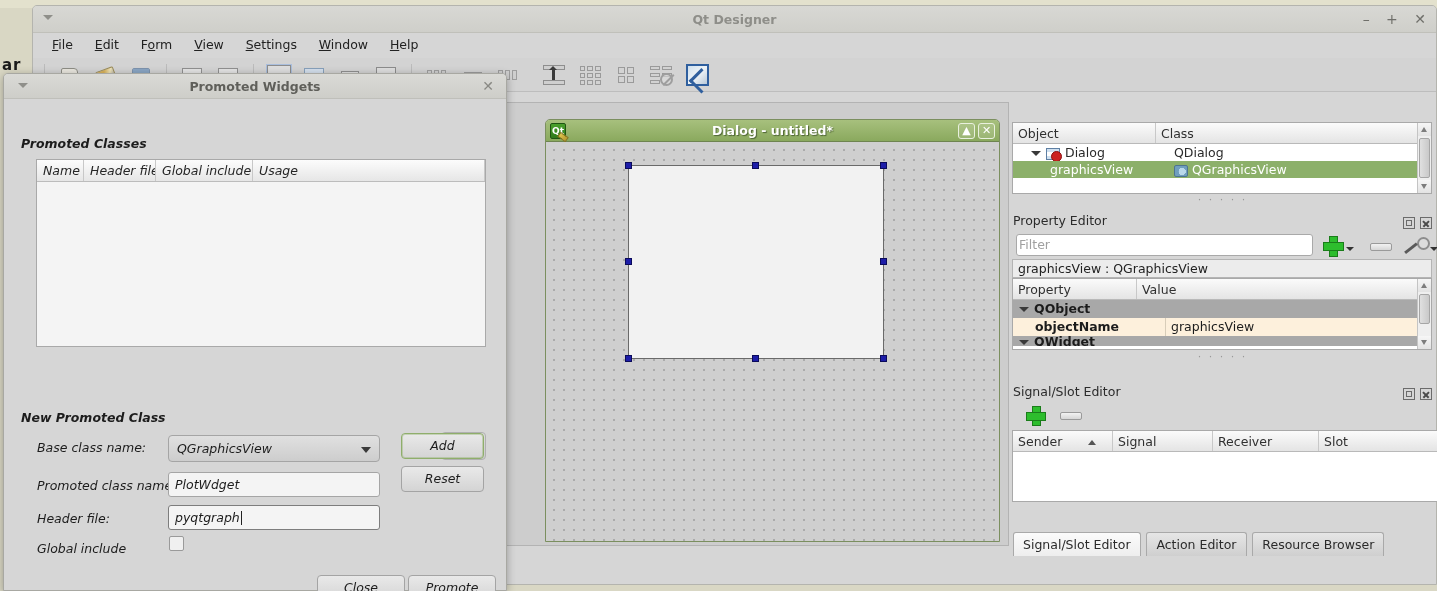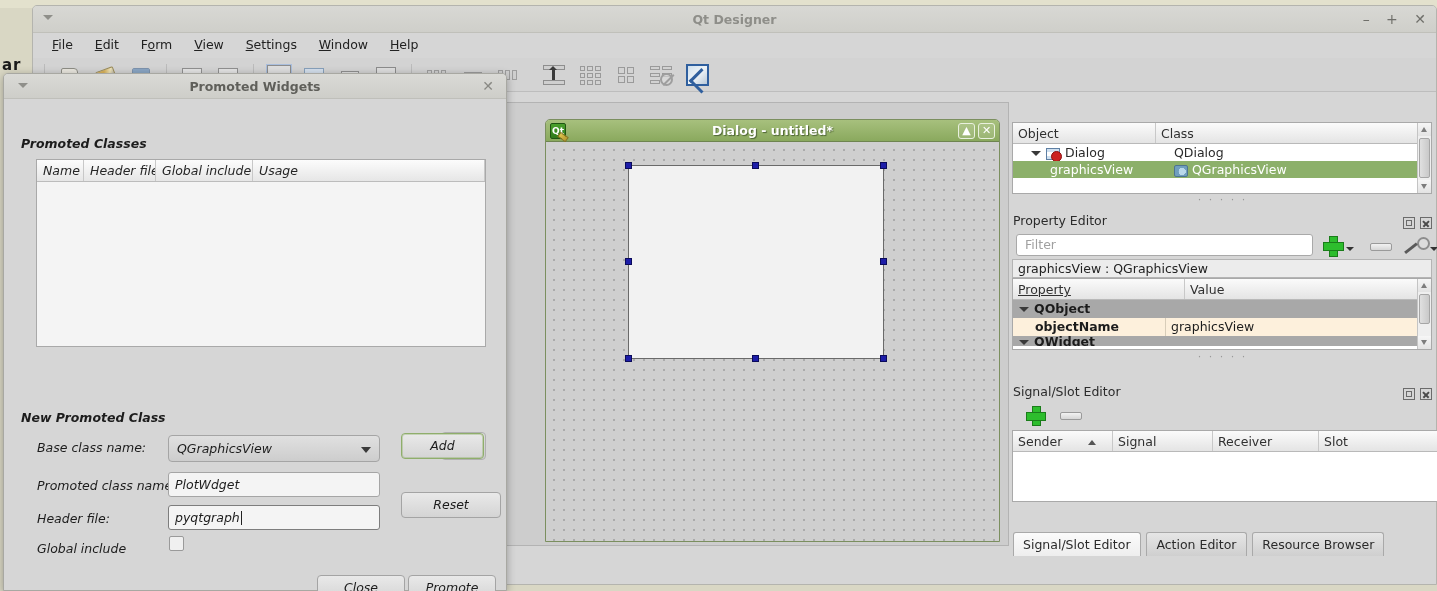--- a/index.html
+++ b/index.html
@@ -302,21 +302,21 @@
   .dock-grip {
     position: absolute; left: 0; width: 100%; height: 8px;
     text-align: center; color: #999; font-size: 11px; letter-spacing: 2px;
     line-height: 6px;
   }
 
   .filter-row { position: relative; height: 28px; }
   .filter-input {
     position: absolute; left: 4px; top: 3px; width: 297px; height: 22px;
     background: #fff; border: 1px solid #a9a9a9; border-radius: 3px;
-    font-size: 12.5px; color: #a0a0a0; line-height: 20px; padding-left: 8px;
+    font-size: 12.5px; color: #a0a0a0; line-height: 20px; padding-left: 2px;
     font-family: "DejaVu Sans", sans-serif;
   }
   .pe-plus {
     position:absolute; left:311px; top:5px; width:19px; height:19px;
   }
   .pe-plus:before, .pe-plus:after {
     content:''; position:absolute; background:#2dbd2d; border:1px solid #1a7d1a;
   }
   .pe-plus:before { left:6px; top:0; width:7px; height:19px; }
   .pe-plus:after { left:0; top:6px; width:19px; height:7px; }
@@ -639,21 +639,21 @@
         <div class="filter-input">Filter</div>
         <span class="pe-plus"></span>
         <span class="caret-small" style="left:334px; top:16px;"></span>
         <span class="pe-minus"></span>
         <span class="pe-wrench"></span>
         <span class="caret-small" style="left:418px; top:16px;"></span>
       </div>
       <div class="obj-class-bar" style="position:absolute; left:3px; top:48px; width:420px;">graphicsView : QGraphicsView</div>
       <div class="tree-box" style="position:absolute; left:3px; top:67px; width:420px; height:72px;">
         <div class="th-row">
-          <div class="th" style="width:172px;text-decoration:underline;">Property</div>
+          <div class="th" style="width:124px;">Property</div>
           <div class="th" style="flex:1;">Value</div>
         </div>
         <div class="prop-group">
           <div style="width:152px; padding-left:6px;">
             <span class="expander"></span><span>QObject</span>
           </div>
           <div style="flex:1;"></div>
         </div>
         <div class="prop-row">
           <div class="pname" style="width:152px;">objectName</div>
@@ -742,21 +742,21 @@
 
       <div class="frm-label" style="left:33px; top:412px;">Header file:</div>
       <div class="lineedit" style="top:406px; border-color:#7d7d7d;">
         <span>pyqtgraph</span><span class="caret-text"></span>
       </div>
 
       <div class="frm-label" style="left:33px; top:442px;">Global include</div>
       <div class="chk" style="top:437px;"></div>
 
       <div class="btn default" style="left:397px; top:334px; width:83px;">Add</div>
-      <div class="btn" style="left:397px; top:367px; width:100px;margin-top:26px;">Reset</div>
+      <div class="btn" style="left:397px; top:367px; width:83px;">Reset</div>
 
       <div class="btn" style="left:313px; top:476px; width:88px;"><span class="u">C</span>lose</div>
       <div class="btn" style="left:404px; top:476px; width:88px;">Promote</div>
 
     </div>
   </div>
 
 </div>
 
 </body></html>

